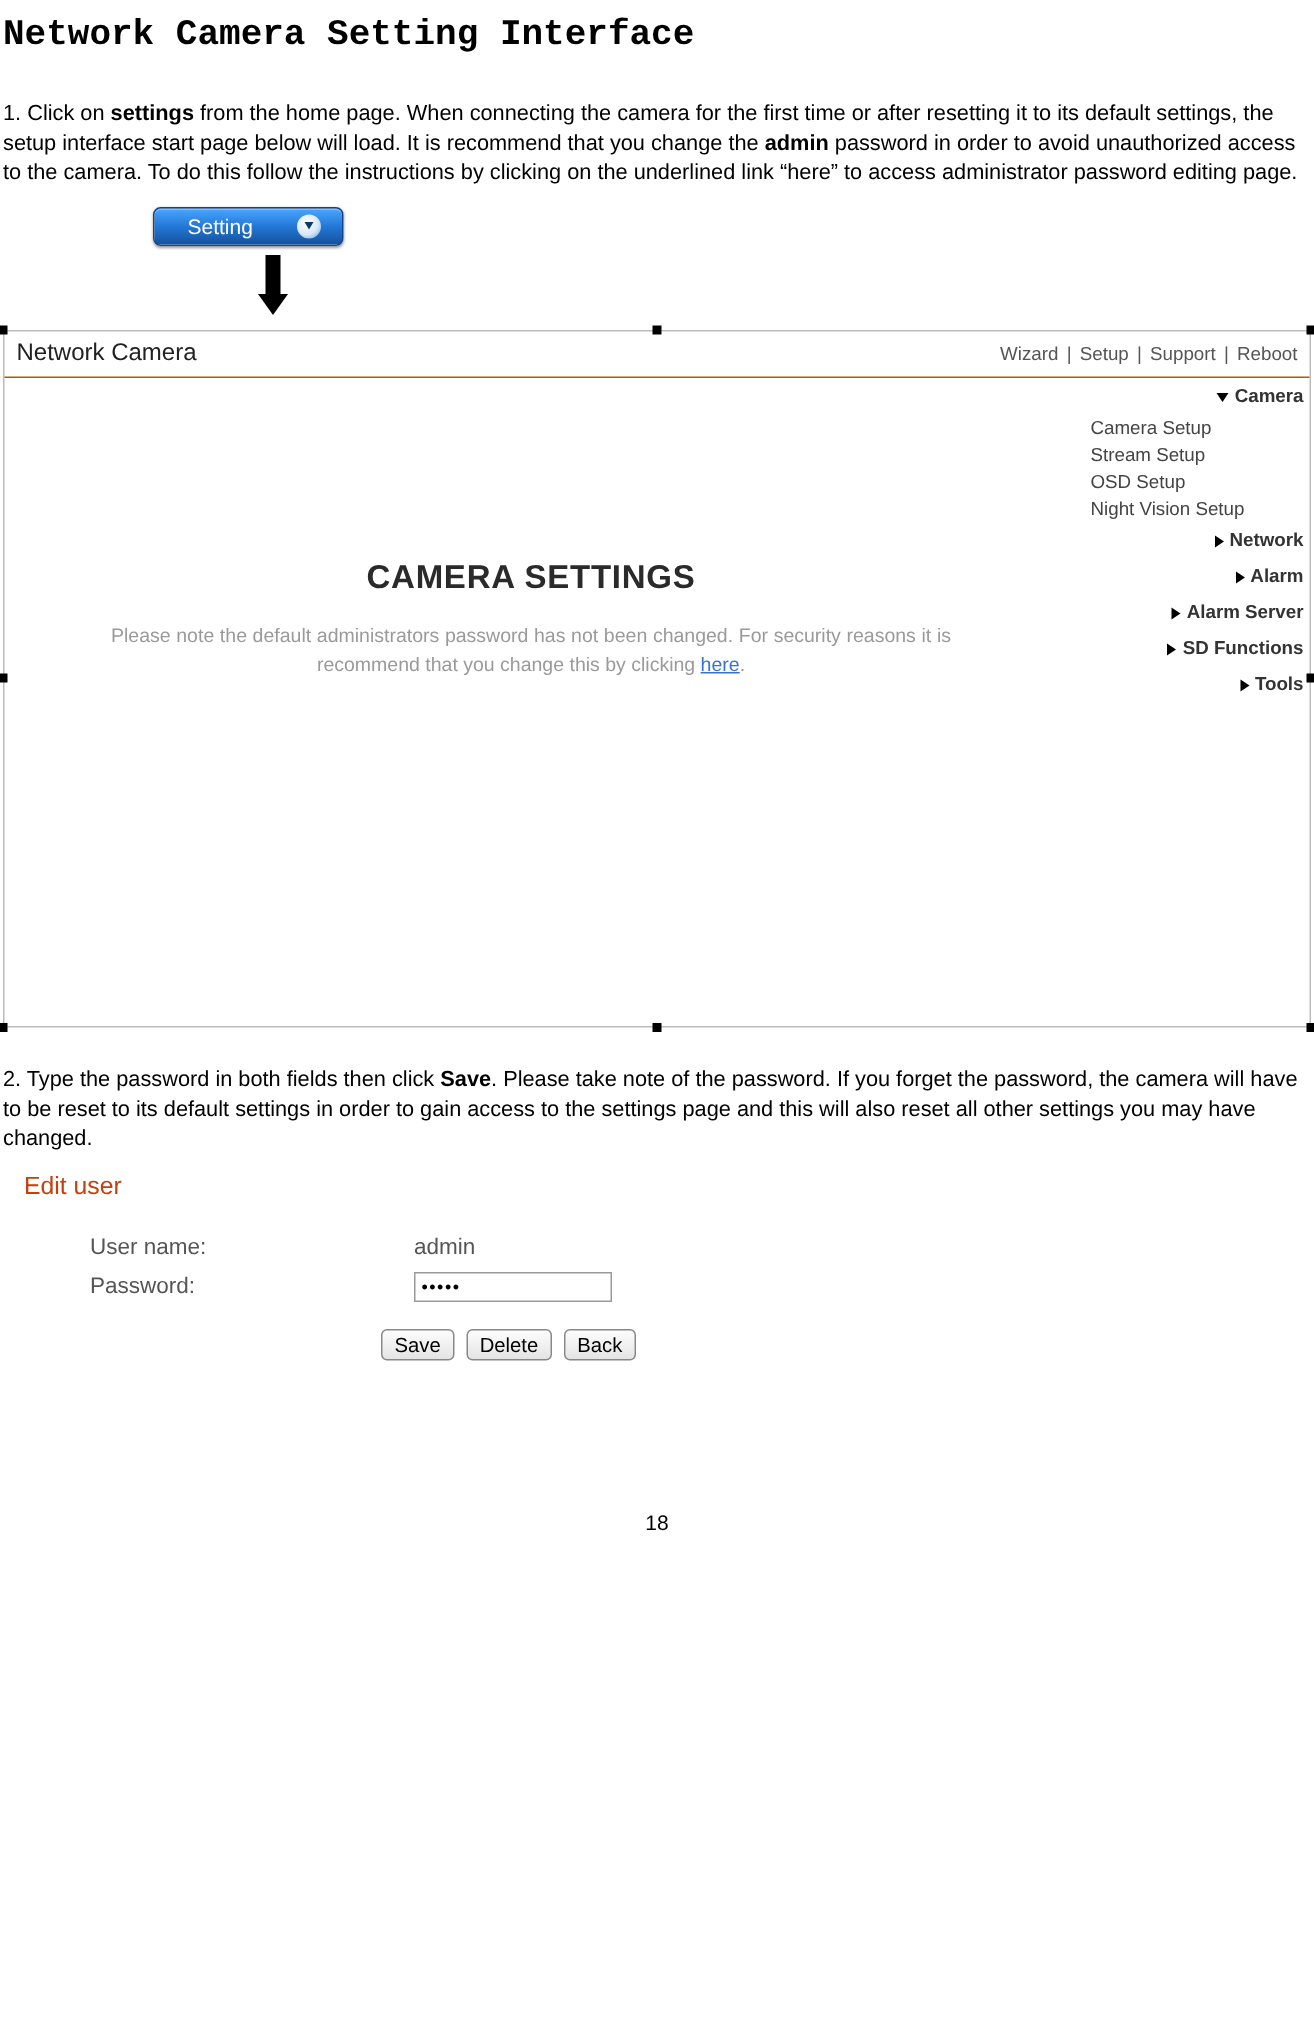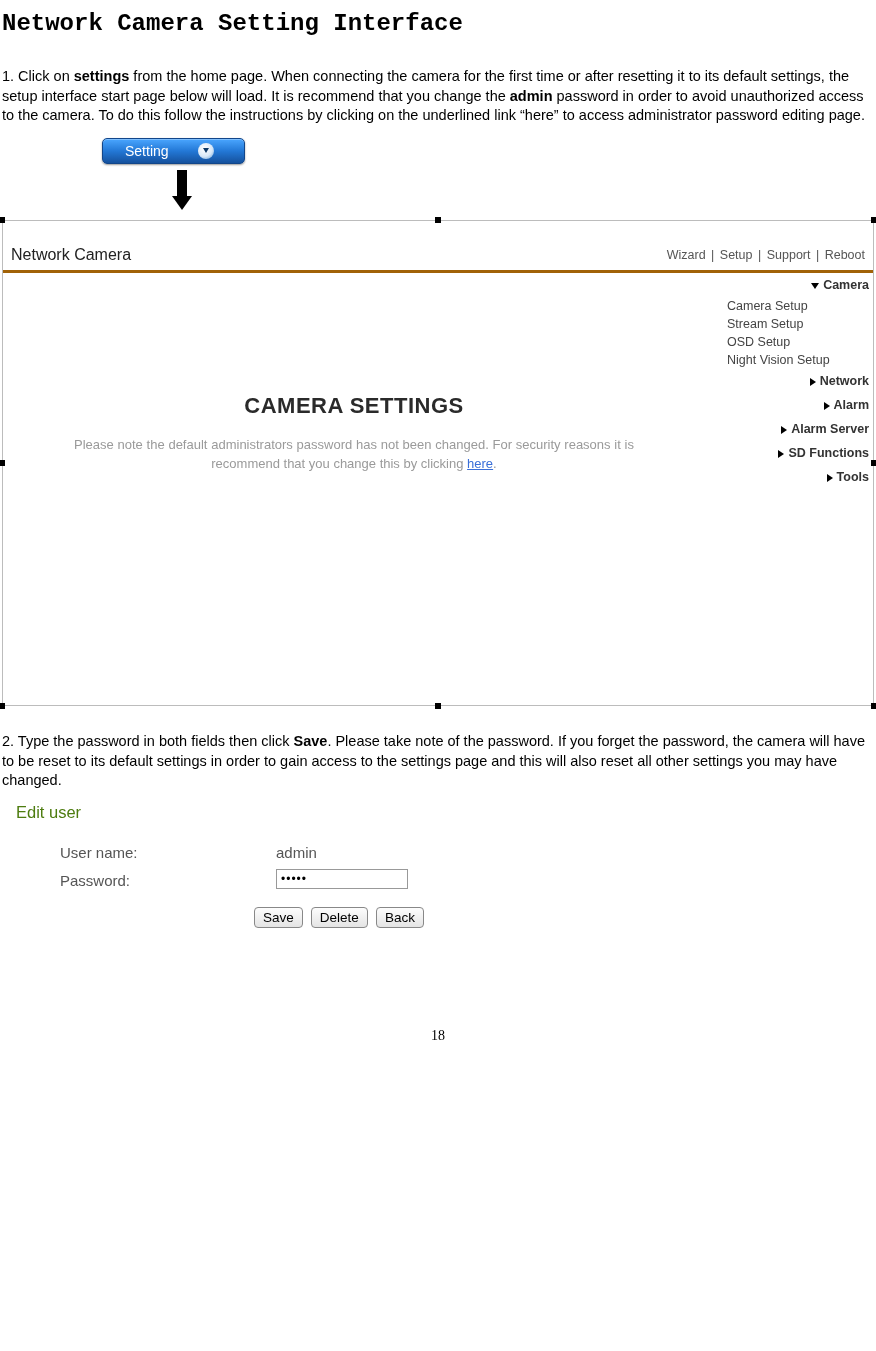--- a/index.html
+++ b/index.html
@@ -27,21 +27,21 @@
 .setting-block {
   margin: 8px 0 10px 100px;
 }
 .setting-btn {
   display: inline-block;
   background: linear-gradient(#4aa6ff 0%, #2378d6 50%, #15519d 100%);
   border-radius: 5px;
   color: #fff;
   font-family: "Segoe UI", Arial, sans-serif;
   font-size: 14px;
-  padding: 3px 30px 4px 22px;
+  padding: 3px 14px 4px 22px;
   border: 1px solid #12468a;
   box-shadow: 0 1px 2px rgba(0,0,0,0.4), inset 0 1px 0 rgba(255,255,255,0.3);
 }
 .setting-btn .label { vertical-align: middle; }
 .setting-btn .circ {
   display: inline-block;
   width: 16px; height: 16px;
   background: radial-gradient(circle at 40% 35%, #fff, #d8e8f8 55%, #5b99d4 100%);
   border-radius: 50%;
   margin-left: 26px;
@@ -80,22 +80,21 @@
   margin: 0 0 26px 0;
   border: 1px solid #bcbcbc;
   background: #fff;
   position: relative;
   font-family: "Trebuchet MS", Verdana, Arial, sans-serif;
 }
 .panel .topbar {
   display: flex;
   align-items: center;
   padding: 6px 6px 6px 8px;
-  border-bottom: 3px solid #a16207;
-  margin-top: 19px;
+  border-bottom: 1px solid #a16207;
 }
 .panel .brand {
   font-size: 16px;
   color: #222;
 }
 .panel .toplinks {
   margin-left: auto;
   font-size: 12.5px;
   color: #555;
 }
@@ -183,26 +182,26 @@
 
 
 .editform {
   margin: 4px 0 0 14px;
   font-family: "Trebuchet MS", Verdana, Arial, sans-serif;
   color: #555;
   width: 540px;
 }
 .editform .hdr {
   font-size: 16.5px;
-  color: #4d7c0f;
+  color: #c2410c;
   margin-bottom: 22px;
 }
 .editform .row {
   display: flex;
-  align-items: flex-end;
+  align-items: center;
   margin-bottom: 8px;
   font-size: 15px;
 }
 .editform .row .lbl {
   width: 260px;
   padding-left: 44px;
 }
 .editform .row .val {
   color: #555;
 }
@@ -225,21 +224,21 @@
   margin-right: 4px;
   border: 1px solid #888;
   border-radius: 4px;
   background: linear-gradient(#fdfdfd, #e4e4e4);
   cursor: pointer;
 }
 
 .pagenum {
   text-align: center;
   margin-top: 100px;
-  font-family: Liberation Serif, serif;
+  font-family: Liberation Sans, sans-serif;
   font-size: 14px;
 }
 </style>
 </head>
 <body>
 
 <h2 class="title">Network Camera Setting Interface</h2>
 
 <p class="para">
   <span>1. Click on </span><span class="bold">settings</span><span> from the home page. When connecting the camera for the first time or after resetting it to its default settings, the setup interface start page below will load. It is recommend that you change the </span><span class="bold">admin</span><span> password in order to avoid unauthorized access to the camera. To do this follow the instructions by clicking on the underlined link “here” to access administrator password editing page.</span>

